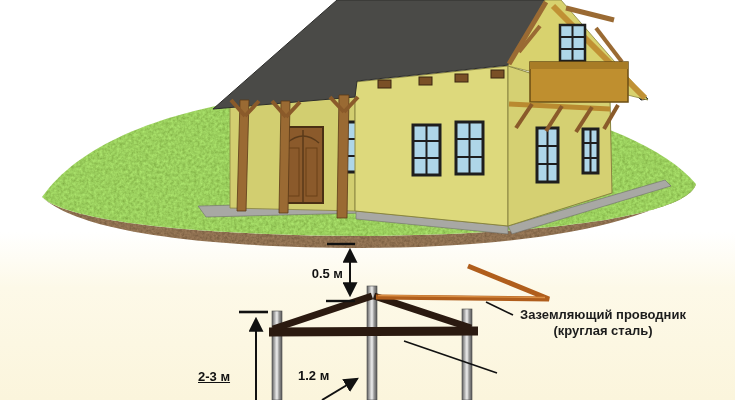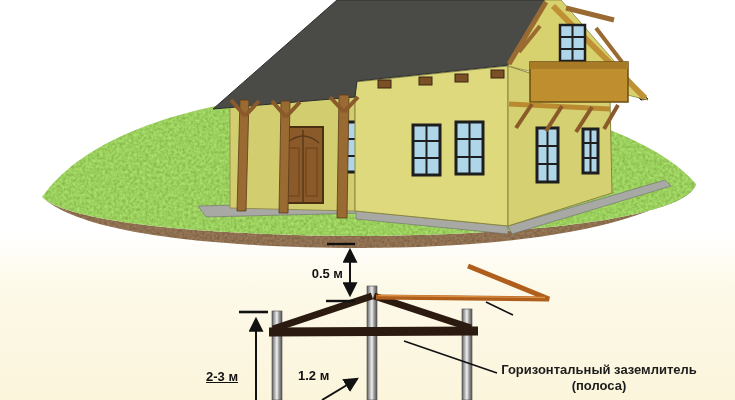--- a/index.html
+++ b/index.html
@@ -183,20 +183,20 @@
       <line x1="350" y1="250" x2="350" y2="295" stroke-width="2" marker-start="url(#ah)" marker-end="url(#ah)"></line>
       <line x1="239" y1="312" x2="268" y2="312" stroke-width="2.6"></line>
       <line x1="256" y1="400" x2="256" y2="319" stroke-width="2" marker-end="url(#ah)"></line>
       <line x1="322" y1="400" x2="357" y2="379" stroke-width="2" marker-end="url(#ah)"></line>
       <line x1="486" y1="302" x2="513" y2="315" stroke-width="1.6"></line>
       <line x1="404" y1="341" x2="497" y2="373" stroke-width="1.6"></line>
     </g>
   </svg>
 
   <div class="dim-label" style="left:293px;top:266px;width:50px;text-align:right;">0.5 м</div>
-  <div class="dim-label" style="left:198px;top:369px;width:48px;text-align:center;text-decoration:underline;">2-3 м</div>
+  <div class="dim-label" style="left:198px;top:369px;width:48px;text-align:left;text-decoration:underline;">2-3 м</div>
   <div class="dim-label" style="left:298px;top:368px;width:44px;">1.2 м</div>
 
-  <div class="part-label" style="left:498px;top:362px;width:202px;">
-    <span>Горизонтальный заземлитель</span><br>
-    <span>(полоса)</span>
+  <div class="part-label" style="left:505px;top:307px;width:196px;">
+    <span>Заземляющий проводник</span><br>
+    <span>(круглая сталь)</span>
   </div>
 </div>
 
 </body></html>

